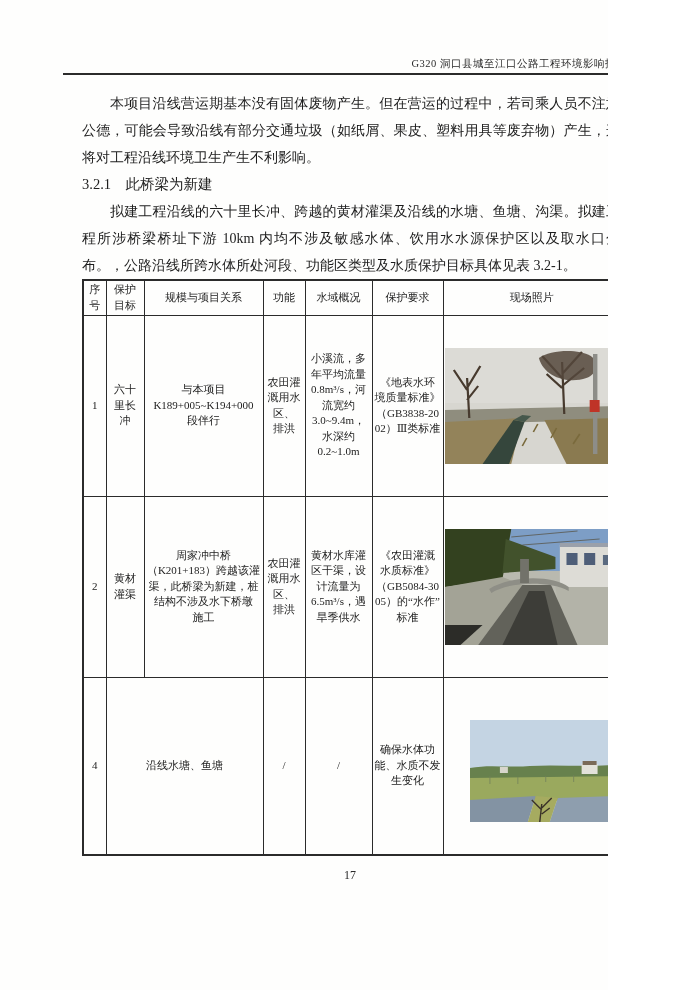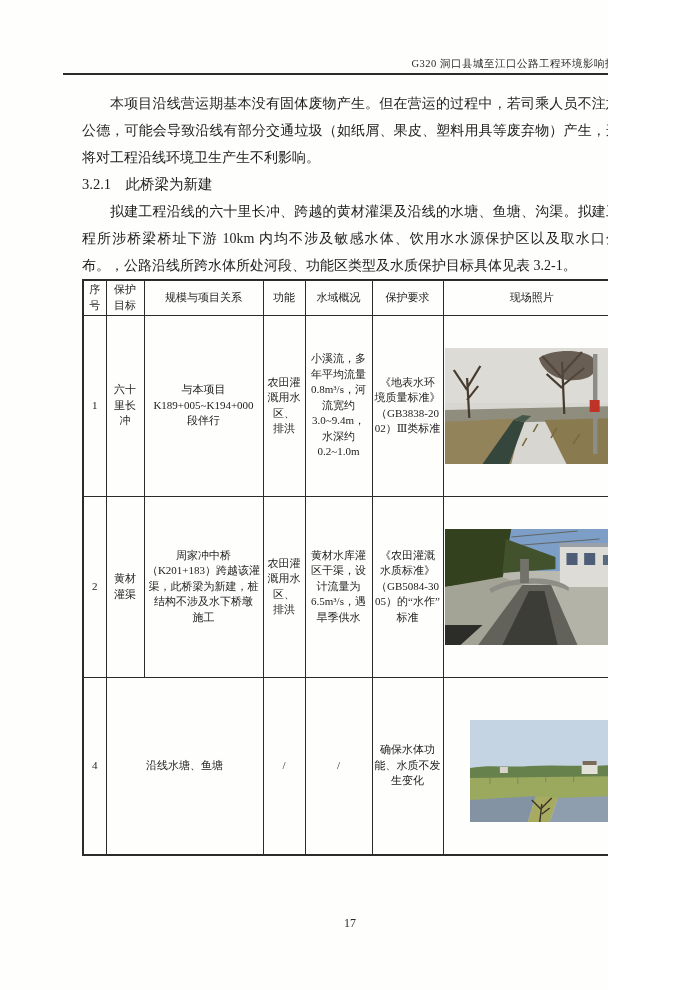--- a/index.html
+++ b/index.html
@@ -29,21 +29,21 @@
   }
   table.goal th, table.goal td {
     border:1px solid #2b2b2b; font-weight:normal;
     font-size:11px; line-height:15.5px; text-align:center; vertical-align:middle;
     padding:1px; white-space:pre-line; overflow:hidden; color:#1c1c1c;
   }
   td.photo-cell { padding:1px 1px 1px 19px; vertical-align:middle; }
   td.photo-cell .ph { display:block; width:100%; height:100%; }
   td.photo-cell.inset { padding:11px 1px 1px 26px; }
   .footer {
-    position:absolute; top:916px; left:0; width:700px;
+    position:absolute; top:868px; left:0; width:700px;
     text-align:center; font-size:12px; color:#2a2a2a;
   }
   svg { display:block; }
 </style>
 </head>
 <body>
 
 <div class="page">
 
   <div class="header">

